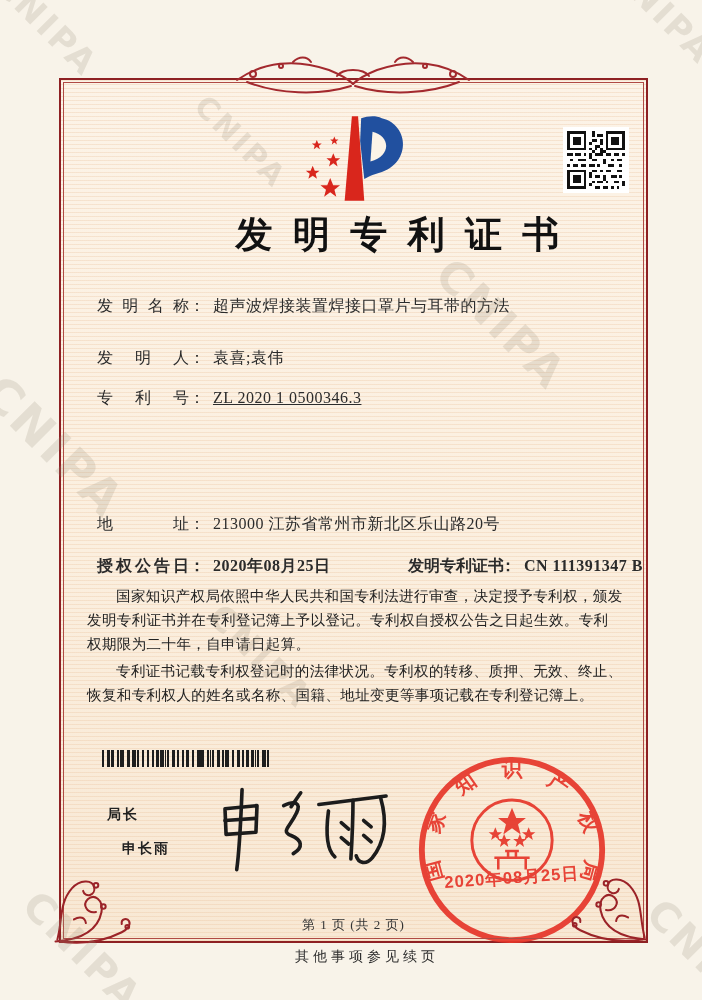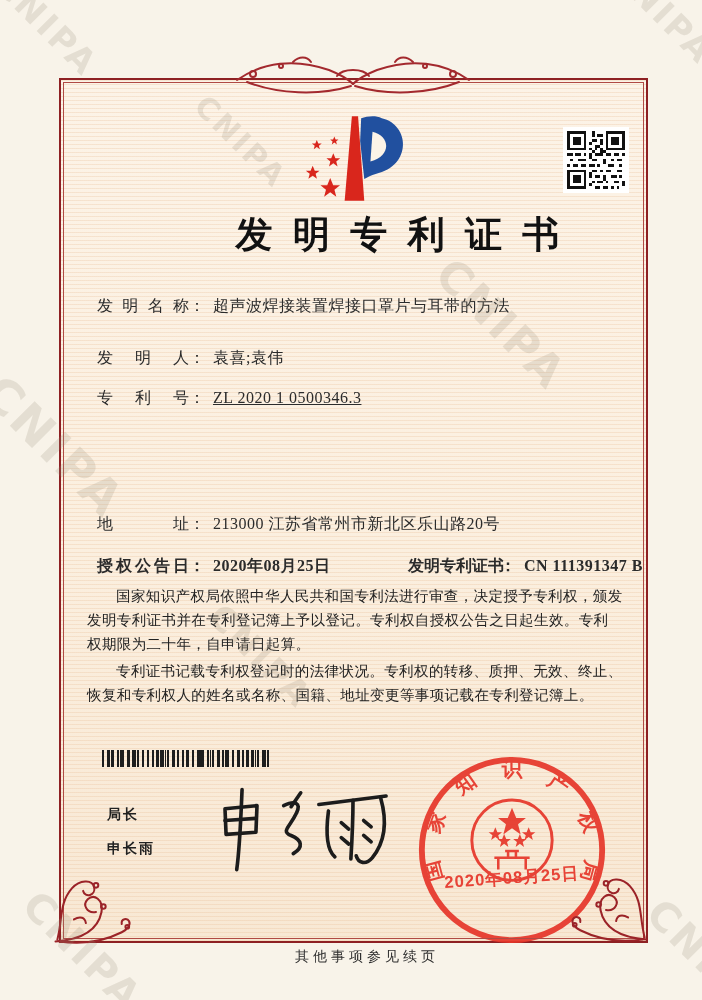--- a/index.html
+++ b/index.html
@@ -50,21 +50,21 @@
   .body-text p{margin:0 4px 3px 0;text-indent:2em;}
   
   .barcode{
     position:absolute;left:41px;top:670px;width:168px;height:17px;
     background:
       repeating-linear-gradient(90deg,#1e1e1e 0 2px,rgba(0,0,0,0) 2px 5px),
       repeating-linear-gradient(90deg,#1e1e1e 0 1px,rgba(0,0,0,0) 1px 9px),
       repeating-linear-gradient(90deg,rgba(0,0,0,0) 0 6px,#1e1e1e 6px 8px,rgba(0,0,0,0) 8px 13px);
   }
   .signer{position:absolute;left:46px;font-family:"Liberation Sans","DejaVu Sans",sans-serif;font-weight:600;font-size:14px;letter-spacing:2px;color:#222;}
-  .signer-title{top:726px;} .signer-name{top:760px;}
+  .signer-title{top:726px;} .signer-name{top:760px;margin-left:15px;}
   .signature{position:absolute;left:138px;top:700px;width:212px;height:96px;}
   .seal{position:absolute;left:353px;top:672px;width:196px;height:196px;opacity:0.92;}
   .seal text{font-family:"Liberation Sans","DejaVu Sans",sans-serif;font-weight:bold;}
   
   .page-number{position:absolute;left:0;top:836px;width:100%;text-align:center;font-size:13px;letter-spacing:1px;color:#333;}
   .footer-note{position:absolute;left:0;top:948px;width:100%;text-align:center;font-size:14px;letter-spacing:4px;color:#2e2e2e;margin-left:16px;}
   
   .ornament-top{position:absolute;left:233px;top:46px;width:240px;height:60px;z-index:4;}
   .flourish{position:absolute;width:92px;height:98px;z-index:4;}
   .flourish-bl{left:50px;top:852px;}
@@ -231,16 +231,17 @@
         <text transform="translate(28.6,74) rotate(-70)">家</text>
         <text transform="translate(56.4,37.8) rotate(-35)">知</text>
         <text transform="translate(100,24)">识</text>
         <text transform="translate(143.6,37.8) rotate(35)">产</text>
         <text transform="translate(171.4,74) rotate(70)">权</text>
         <text transform="translate(173.4,119.7) rotate(105)">局</text>
       </g>
       <text x="100" y="134" text-anchor="middle" font-size="17" fill="#e6362a" transform="rotate(-4 100 134)" style="letter-spacing:1px">2020年08月25日</text>
     </svg>
 
+    <div class="page-number">第 1 页 (共 2 页)</div>
   </div>
 
   <div class="footer-note">其他事项参见续页</div>
 </div>
 
 </body></html>

